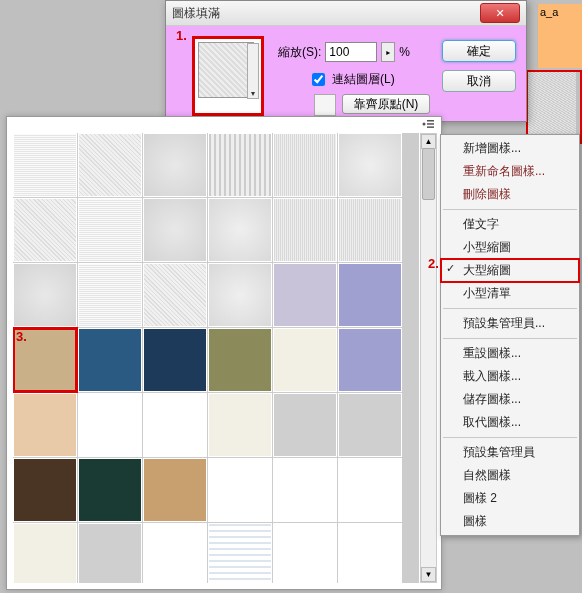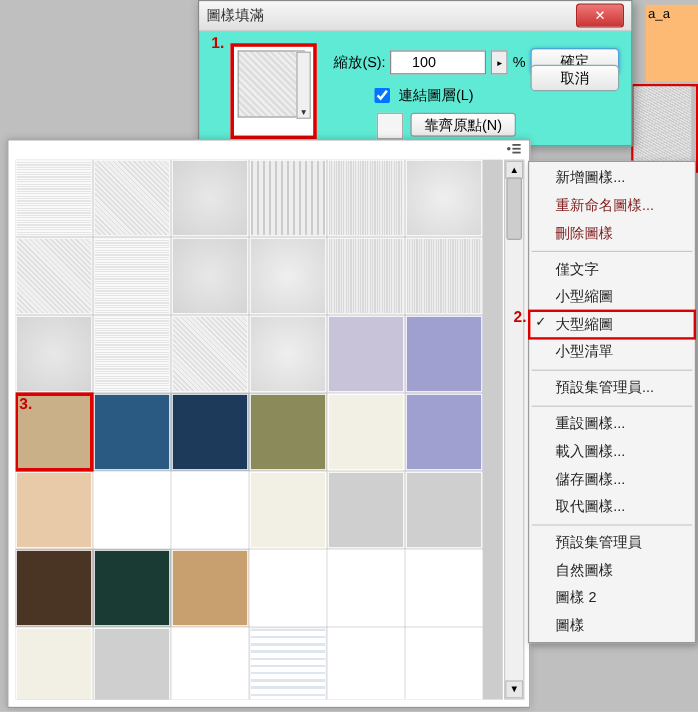--- a/index.html
+++ b/index.html
@@ -13,21 +13,21 @@
   overflow: hidden;
 }
 
 
 .dialog {
   position: absolute;
   left: 165px;
   top: 0;
   width: 360px;
   height: 120px;
-  background: #5eead4;
+  background: #f0abfc;
   border: 1px solid #888;
   box-shadow: 2px 2px 8px rgba(0,0,0,0.3);
 }
 .titlebar {
   height: 24px;
   background: linear-gradient(#f7f7f7,#e0e0e0);
   border-bottom: 1px solid #ccc;
   display: flex;
   align-items: center;
   padding: 0 6px;
@@ -72,21 +72,21 @@
   display: flex; align-items: flex-end; justify-content: center;
   font-size: 8px; color: #333;
 }
 
 .scale-row {
   position: absolute; left: 112px; top: 16px;
   display: flex; align-items: center; gap: 4px;
 }
 .scale-row input {
   width: 44px; height: 16px; font-size: 12px;
-  border: 1px solid #888; padding: 1px 17px;
+  border: 1px solid #888; padding: 1px 3px;
 }
 .spin { width: 12px; height: 18px; background: #eee; border: 1px solid #999; font-size: 8px; display: flex; align-items: center; justify-content: center; cursor:pointer; }
 
 .link-row {
   position: absolute; left: 142px; top: 44px;
   display: flex; align-items: center; gap: 4px;
 }
 .link-row input[type=checkbox]{ width:13px; height:13px; }
 
 .snap-btn {
@@ -103,21 +103,21 @@
 }
 
 .dlg-btn {
   position: absolute; right: 10px;
   width: 74px; height: 22px;
   background: linear-gradient(#fdfdfd,#e6e6e6);
   border: 1px solid #8aa; border-radius: 4px;
   font-size: 12px;
 }
 .dlg-btn.ok { top: 14px; border-color:#4da3d6; box-shadow: 0 0 3px #4da3d6; }
-.dlg-btn.cancel { top: 28px; }
+.dlg-btn.cancel { top: 44px; }
 
 
 .options-strip {
   position: absolute; right: 0; top: 4px;
   width: 40px; height: 60px;
   background: #fdba74;
   border-left: 1px solid #bbb;
   font-size: 11px;
   padding: 2px;
 }

